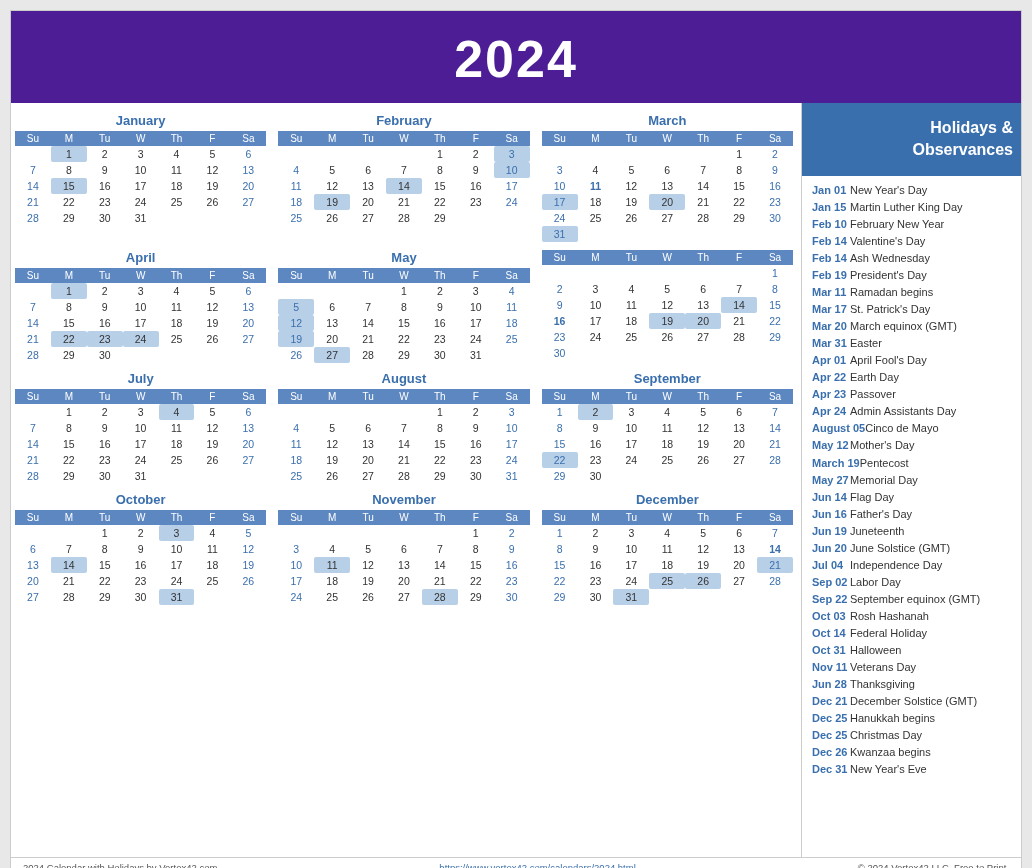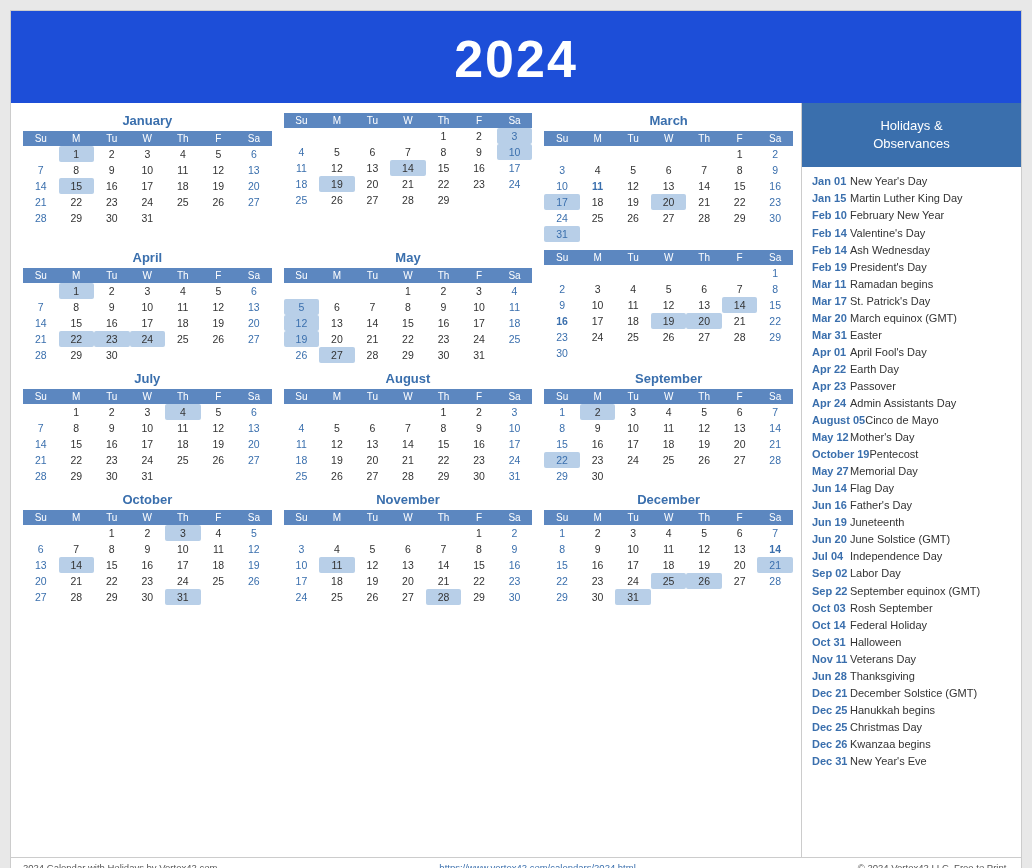--- a/index.html
+++ b/index.html
@@ -14,50 +14,50 @@
     }
     .page {
       width: 1032px;
       min-height: 868px;
       background: #fff;
       display: flex;
       flex-direction: column;
       border: 1px solid #ccc;
     }
     .header {
-      background: #1d4ed8;
+      background: #4c1d95;
       color: white;
       text-align: center;
       padding: 18px 0 14px;
       font-size: 52px;
       font-weight: bold;
       letter-spacing: 2px;
     }
     .main-content {
       display: flex;
       flex: 1;
     }
     .calendar-area {
       flex: 1;
-      padding: 10px 8px 6px 12px;
+      padding: 10px 8px 6px 4px;
     }
     .sidebar {
       width: 220px;
       border-left: 1px solid #ccc;
       display: flex;
       flex-direction: column;
     }
     .sidebar-header {
       background: #3a6fad;
       color: white;
-      text-align: center;
+      text-align: right;
       padding: 14px 8px;
-      font-size: 13px;
+      font-size: 16px;
       line-height: 1.4;
-      font-weight: normal;
+      font-weight: bold;
     }
     .sidebar-list {
       padding: 6px 10px;
       flex: 1;
       overflow: hidden;
     }
     .sidebar-item {
       display: flex;
       font-size: 11px;
       line-height: 1.55;
@@ -191,20 +191,21 @@
                   <td>30</td>
                   <td>31</td>
                   <td class="empty"></td>
                   <td class="empty"></td>
                   <td class="empty"></td>
                 </tr>
               </tbody>
             </table>
           </div>
           <div class="month-block">
+            <div class="month-title">February</div>
             <table class="month-table">
               <thead>
                 <tr>
                   <th>Su</th>
                   <th>M</th>
                   <th>Tu</th>
                   <th>W</th>
                   <th>Th</th>
                   <th>F</th>
                   <th>Sa</th>
@@ -971,21 +972,21 @@
           </div>
           <div class="sidebar-item">
             <span class="sid-date">August 05</span>
             <span class="sid-name">Cinco de Mayo</span>
           </div>
           <div class="sidebar-item">
             <span class="sid-date">May 12</span>
             <span class="sid-name">Mother's Day</span>
           </div>
           <div class="sidebar-item">
-            <span class="sid-date">October 19</span>
+            <span class="sid-date">March 19</span>
             <span class="sid-name">Pentecost</span>
           </div>
           <div class="sidebar-item">
             <span class="sid-date">May 27</span>
             <span class="sid-name">Memorial Day</span>
           </div>
           <div class="sidebar-item">
             <span class="sid-date">Jun 14</span>
             <span class="sid-name">Flag Day</span>
           </div>
@@ -1008,21 +1009,21 @@
           <div class="sidebar-item">
             <span class="sid-date">Sep 02</span>
             <span class="sid-name">Labor Day</span>
           </div>
           <div class="sidebar-item">
             <span class="sid-date">Sep 22</span>
             <span class="sid-name">September equinox (GMT)</span>
           </div>
           <div class="sidebar-item">
             <span class="sid-date">Oct 03</span>
-            <span class="sid-name">Rosh September</span>
+            <span class="sid-name">Rosh Hashanah</span>
           </div>
           <div class="sidebar-item">
             <span class="sid-date">Oct 14</span>
             <span class="sid-name">Federal Holiday</span>
           </div>
           <div class="sidebar-item">
             <span class="sid-date">Oct 31</span>
             <span class="sid-name">Halloween</span>
           </div>
           <div class="sidebar-item">

